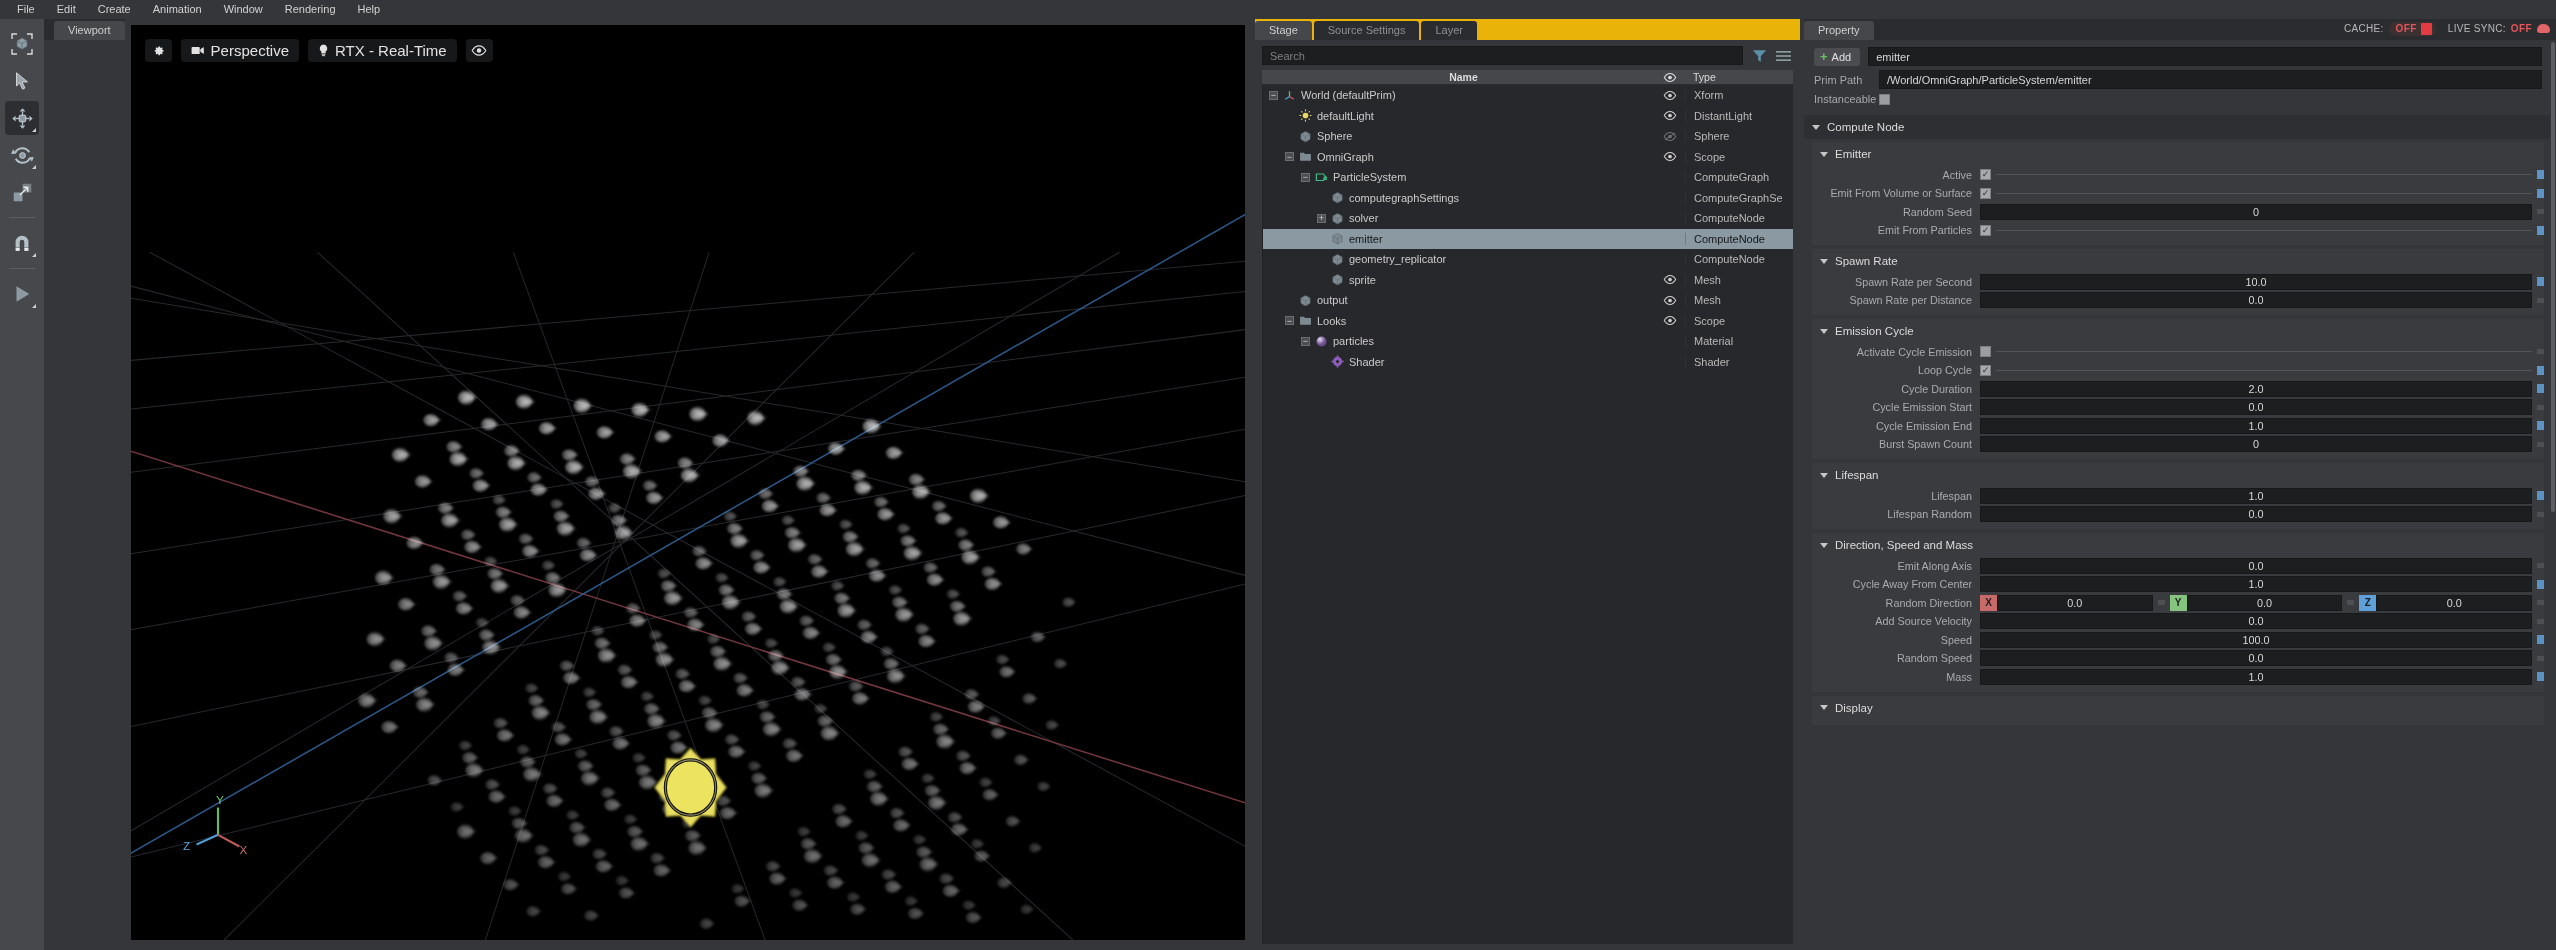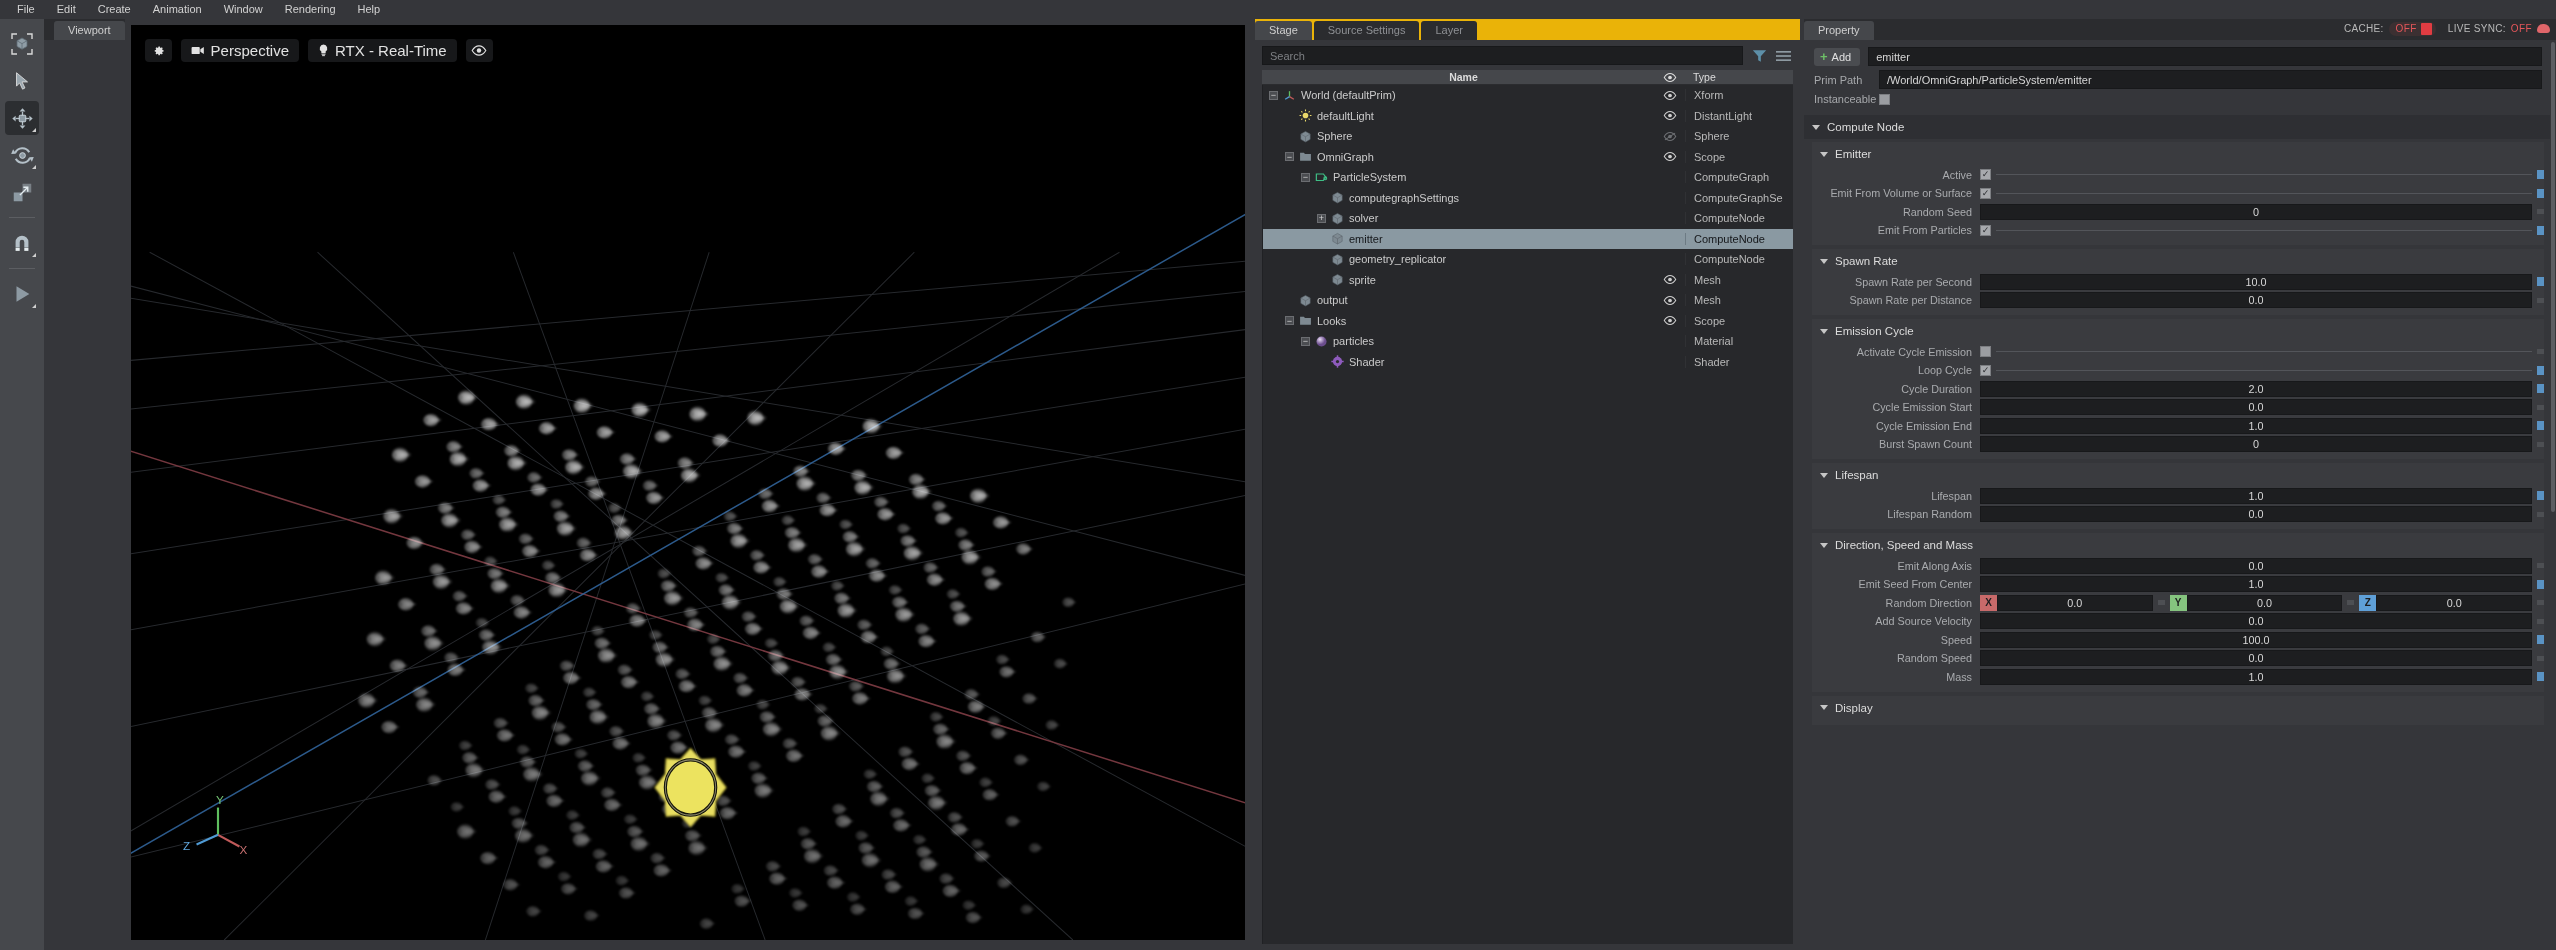--- a/index.html
+++ b/index.html
@@ -10,21 +10,21 @@
   #menubar { height:19px; background:#35363a; display:flex; align-items:center;
     padding-left:6px; position:relative; }
   .menu-item { font-size:11px; color:#d2d2d2; padding:0 11px; line-height:19px;
     cursor:default; white-space:nowrap; }
   #status-right { position:absolute; right:6px; top:8px; height:19px;
     display:flex; align-items:center; gap:12px; font-size:10px;margin-top:11px; }
   .status-grp { display:flex; align-items:center; gap:5px; }
   .status-lbl { color:#b9b9b9; letter-spacing:.3px; }
   .status-pill { display:flex; align-items:center; gap:4px; background:#3c3032;
     border-radius:9px; padding:1px 4px 1px 7px; }
-  .status-off { color:#e4565a; font-weight:normal; letter-spacing:.4px;text-align:right; }
+  .status-off { color:#e4565a; font-weight:bold; letter-spacing:.4px;text-align:right; }
   .status-ico { width:11px; height:12px; background:#e03c42; border-radius:1px;
     display:inline-block; }
   .status-ico.cloud { background:#e0666a; border-radius:6px 6px 3px 3px; width:13px; height:9px;}
 
   
   #main { display:flex; height:931px; width:2556px; }
 
   
   #rail { width:44px; background:#46484c; display:flex; flex-direction:column;
     align-items:center; padding-top:8px; gap:3px; flex:0 0 44px; }
@@ -2106,21 +2106,21 @@
       <span>Direction, Speed and Mass</span>
     </div>
             <div class="prow">
         <div class="p-lbl">Emit Along Axis</div>
         <div class="p-ctl">
                 <span class="p-field">0.0</span>
                 <span class="dot dim"></span>
               </div>
       </div>
             <div class="prow">
-        <div class="p-lbl">Emit Seed From Center</div>
+        <div class="p-lbl">Cycle Away From Center</div>
         <div class="p-ctl">
                 <span class="p-field">1.0</span>
                 <span class="dot"></span>
               </div>
       </div>
             <div class="prow">
         <div class="p-lbl">Random Direction</div>
         <div class="p-ctl">
                 <span class="vec-cell">
            <span class="axis-tag ax-x">X</span>

